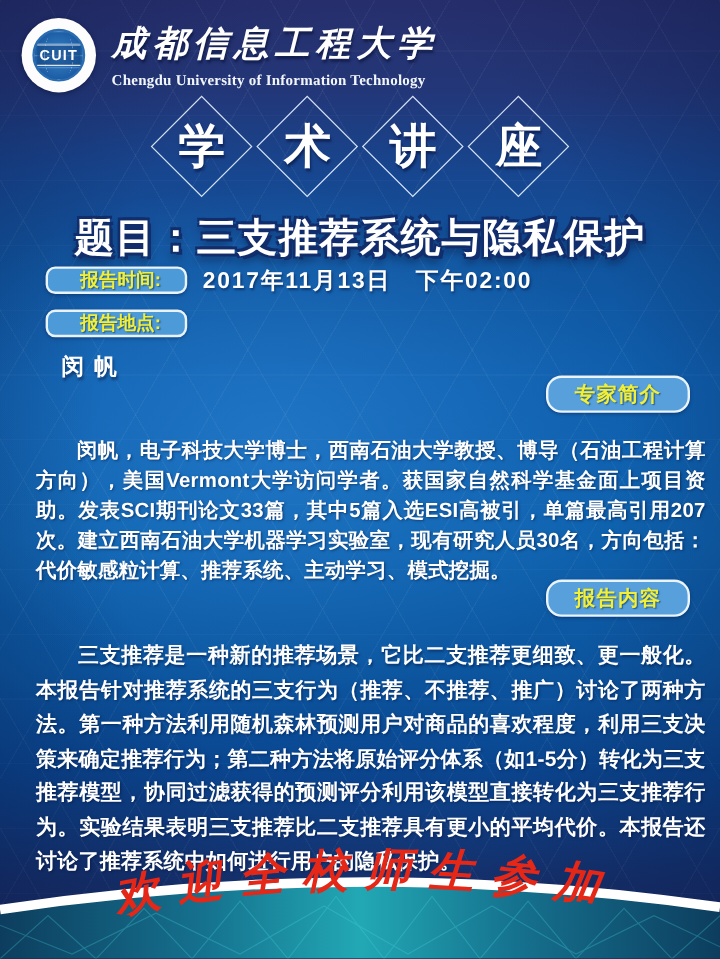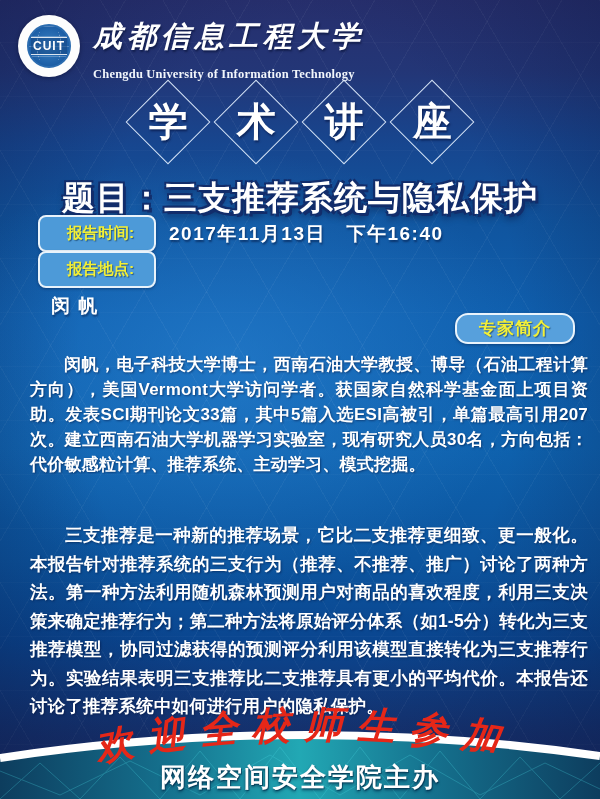--- a/index.html
+++ b/index.html
@@ -27,48 +27,48 @@
   .globe { width:44px; height:44px; border-radius:50%; color:#fff; position:relative;
     background:
       linear-gradient(rgba(255,255,255,.25) 1px, transparent 1px) 0 10px / 100% 10px,
       radial-gradient(circle at 50% 50%, #3b82c4 0%, #1c5ea6 70%, #164f92 100%);
     border:2px solid #2b6cb0; display:flex; align-items:center; justify-content:center; }
   .globe::before { content:""; position:absolute; inset:3px; border-radius:50%;
     background: radial-gradient(ellipse 55% 100% at 50% 50%, transparent 63%, rgba(255,255,255,.35) 64%, transparent 66%); }
   .cuit { font-size:12px; font-weight:bold; letter-spacing:1px; border-top:1px solid rgba(255,255,255,.85); border-bottom:1px solid rgba(255,255,255,.85); padding:1px 2px; background:rgba(20,70,130,.55); }
   .names { margin-left:13px; padding-top:2px; }
   .uni-cn { font-family:"DejaVu Serif","Liberation Serif",serif; font-style:italic; font-weight:bold; font-size:29px; color:#fff; letter-spacing:5px; text-shadow:1px 2px 2px rgba(0,10,40,.5); }
-  .uni-en { font-family:"Liberation Serif",serif; font-weight:bold; font-size:12.5px; color:#f2f6fb; margin-top:10px; letter-spacing:.2px; }
+  .uni-en { font-family:"Liberation Serif",serif; font-weight:bold; font-size:12.5px; color:#f2f6fb; margin-top:3px; letter-spacing:.2px; }
 
   
   .diamonds { top:92px; left:0; width:100%; display:flex; justify-content:center; }
   .diamond { width:60px; height:60px; margin:0 14px; border:1.5px solid rgba(228,240,255,.92); transform:rotate(45deg); display:flex; align-items:center; justify-content:center; }
   .diamond span { transform:rotate(-45deg); font-size:39px; font-weight:bold; color:#fff; text-shadow:1px 2px 2px rgba(0,10,50,.5); }
 
   
   .title { top:176px; width:100%; text-align:center; font-size:33px; font-weight:800; color:#fff; letter-spacing:1px;
     text-shadow:-2px -2px 0 #122d6b, 2px -2px 0 #122d6b, -2px 2px 0 #122d6b, 3px 3px 0 #122d6b, 0 5px 7px rgba(0,5,30,.55); }
 
   
   .info { top:219px; left:38px; }
   .row { display:flex; align-items:center; margin-bottom:7px; height:29px; }
-  .tag { width:118px; height:37px; flex:0 0 118px; background:#4d9ad8; border:2px solid #e9f3fb; border-radius:8px;
+  .tag { width:118px; height:23px; flex:0 0 118px; background:#4d9ad8; border:2px solid #e9f3fb; border-radius:8px;
     color:#f3ef35; font-weight:bold; font-size:15.5px; display:flex; align-items:center; justify-content:center;
     text-shadow:1px 1px 1px rgba(15,55,95,.65); box-shadow:0 1px 3px rgba(0,10,40,.35);padding-left:7px; }
   .val { margin-left:13px; color:#fff; font-weight:bold; font-size:19px; letter-spacing:1.5px; text-shadow:1px 2px 2px rgba(0,15,55,.5); white-space:pre; }
 
   
   .sbadge { right:25px; width:120px; height:31px; background:#57a0dc; border:2px solid #eaf4fc; border-radius:13px;
     color:#f3ef35; font-weight:bold; font-size:17px; display:flex; align-items:center; justify-content:center; letter-spacing:1px;
     text-shadow:1px 1px 1px rgba(15,55,95,.65); box-shadow:0 1px 3px rgba(0,10,40,.35); }
   .sb1 { top:313px; } .sb2 { top:483px; }
 
   
   .para { left:30px; right:12px; color:#fff; font-weight:bold; text-align:justify; text-indent:2em;
-    text-shadow:1px 1px 2px rgba(0,15,55,.5); }
+    text-shadow:1px 1px 2px rgba(0,15,55,.5);margin-top:11px; }
   .p1 { top:352px; font-size:17px; line-height:25px; letter-spacing:.2px; }
   .p2 { top:521px; font-size:17.5px; line-height:28.5px; letter-spacing:.2px; }
 
   
   .footer-svg { position:absolute; left:0; bottom:0; z-index:2; display:block; }
   .welcome-text { font-size:38px; font-weight:bold; letter-spacing:14px; fill:#e52718;
     font-family:"DejaVu Serif","Liberation Serif",serif; font-style:italic; }
   .organizer { bottom:4px; width:100%; text-align:center; z-index:3; color:#fff; font-weight:bold; font-size:26px; letter-spacing:2px;
     text-shadow:0 2px 3px rgba(0,40,70,.7), 1px 1px 0 rgba(0,40,70,.5); }
 </style>
@@ -104,33 +104,34 @@
     <div class="diamond">
         <span>座</span>
       </div>
   </div>
 
   <h1 class="layer title">题目：三支推荐系统与隐私保护</h1>
 
   <div class="layer info">
     <div class="row">
       <span class="tag">报告时间:</span>
-      <span class="val">2017年11月13日　下午16:40</span>
+      <span class="val">2017年11月13日　下午02:00</span>
     </div>
     <div class="row">
       <span class="tag">报告地点:</span>
     </div>
     <div class="row">
       <span class="val">闵 帆</span>
     </div>
   </div>
 
   <div class="layer sbadge sb1">专家简介</div>
   <p class="layer para p1">闵帆，电子科技大学博士，西南石油大学教授、博导（石油工程计算方向），美国Vermont大学访问学者。获国家自然科学基金面上项目资助。发表SCI期刊论文33篇，其中5篇入选ESI高被引，单篇最高引用207次。建立西南石油大学机器学习实验室，现有研究人员30名，方向包括：代价敏感粒计算、推荐系统、主动学习、模式挖掘。</p>
 
+  <div class="layer sbadge sb2">报告内容</div>
   <p class="layer para p2">三支推荐是一种新的推荐场景，它比二支推荐更细致、更一般化。本报告针对推荐系统的三支行为（推荐、不推荐、推广）讨论了两种方法。第一种方法利用随机森林预测用户对商品的喜欢程度，利用三支决策来确定推荐行为；第二种方法将原始评分体系（如1-5分）转化为三支推荐模型，协同过滤获得的预测评分利用该模型直接转化为三支推荐行为。实验结果表明三支推荐比二支推荐具有更小的平均代价。本报告还讨论了推荐系统中如何进行用户的隐私保护。</p>
 
   <svg class="footer-svg" width="600" height="108" viewBox="0 0 600 108">
     <defs>
       <linearGradient id="tealg" x1="0" y1="0" x2="1" y2="0">
         <stop offset="0" stop-color="#0d3d5e"></stop>
         <stop offset="0.28" stop-color="#15718e"></stop>
         <stop offset="0.5" stop-color="#22a8b4"></stop>
         <stop offset="0.72" stop-color="#15718e"></stop>
         <stop offset="1" stop-color="#0d3d5e"></stop>
@@ -141,14 +142,13 @@
       <path d="M0,108 L40,72 L80,108 L120,66 L160,108 L200,60 L240,108 L280,56 L320,108 L360,56 L400,108 L440,60 L480,108 L520,66 L560,108 L600,72"></path>
       <path d="M0,80 L60,104 L130,70 L200,104 L270,64 L340,104 L410,64 L480,104 L545,72 L600,98"></path>
     </g>
     <path d="M0,67 Q300,22 600,65" stroke="#ffffff" stroke-width="8" fill="none"></path>
     <path id="welcomePath" d="M98,70 Q300,26 516,64" fill="none"></path>
     <text class="welcome-text">
       <textPath href="#welcomePath">欢迎全校师生参加</textPath>
     </text>
   </svg>
 
-  <div class="layer organizer">网络空间安全学院主办</div>
 </div>
 
 </body></html>

